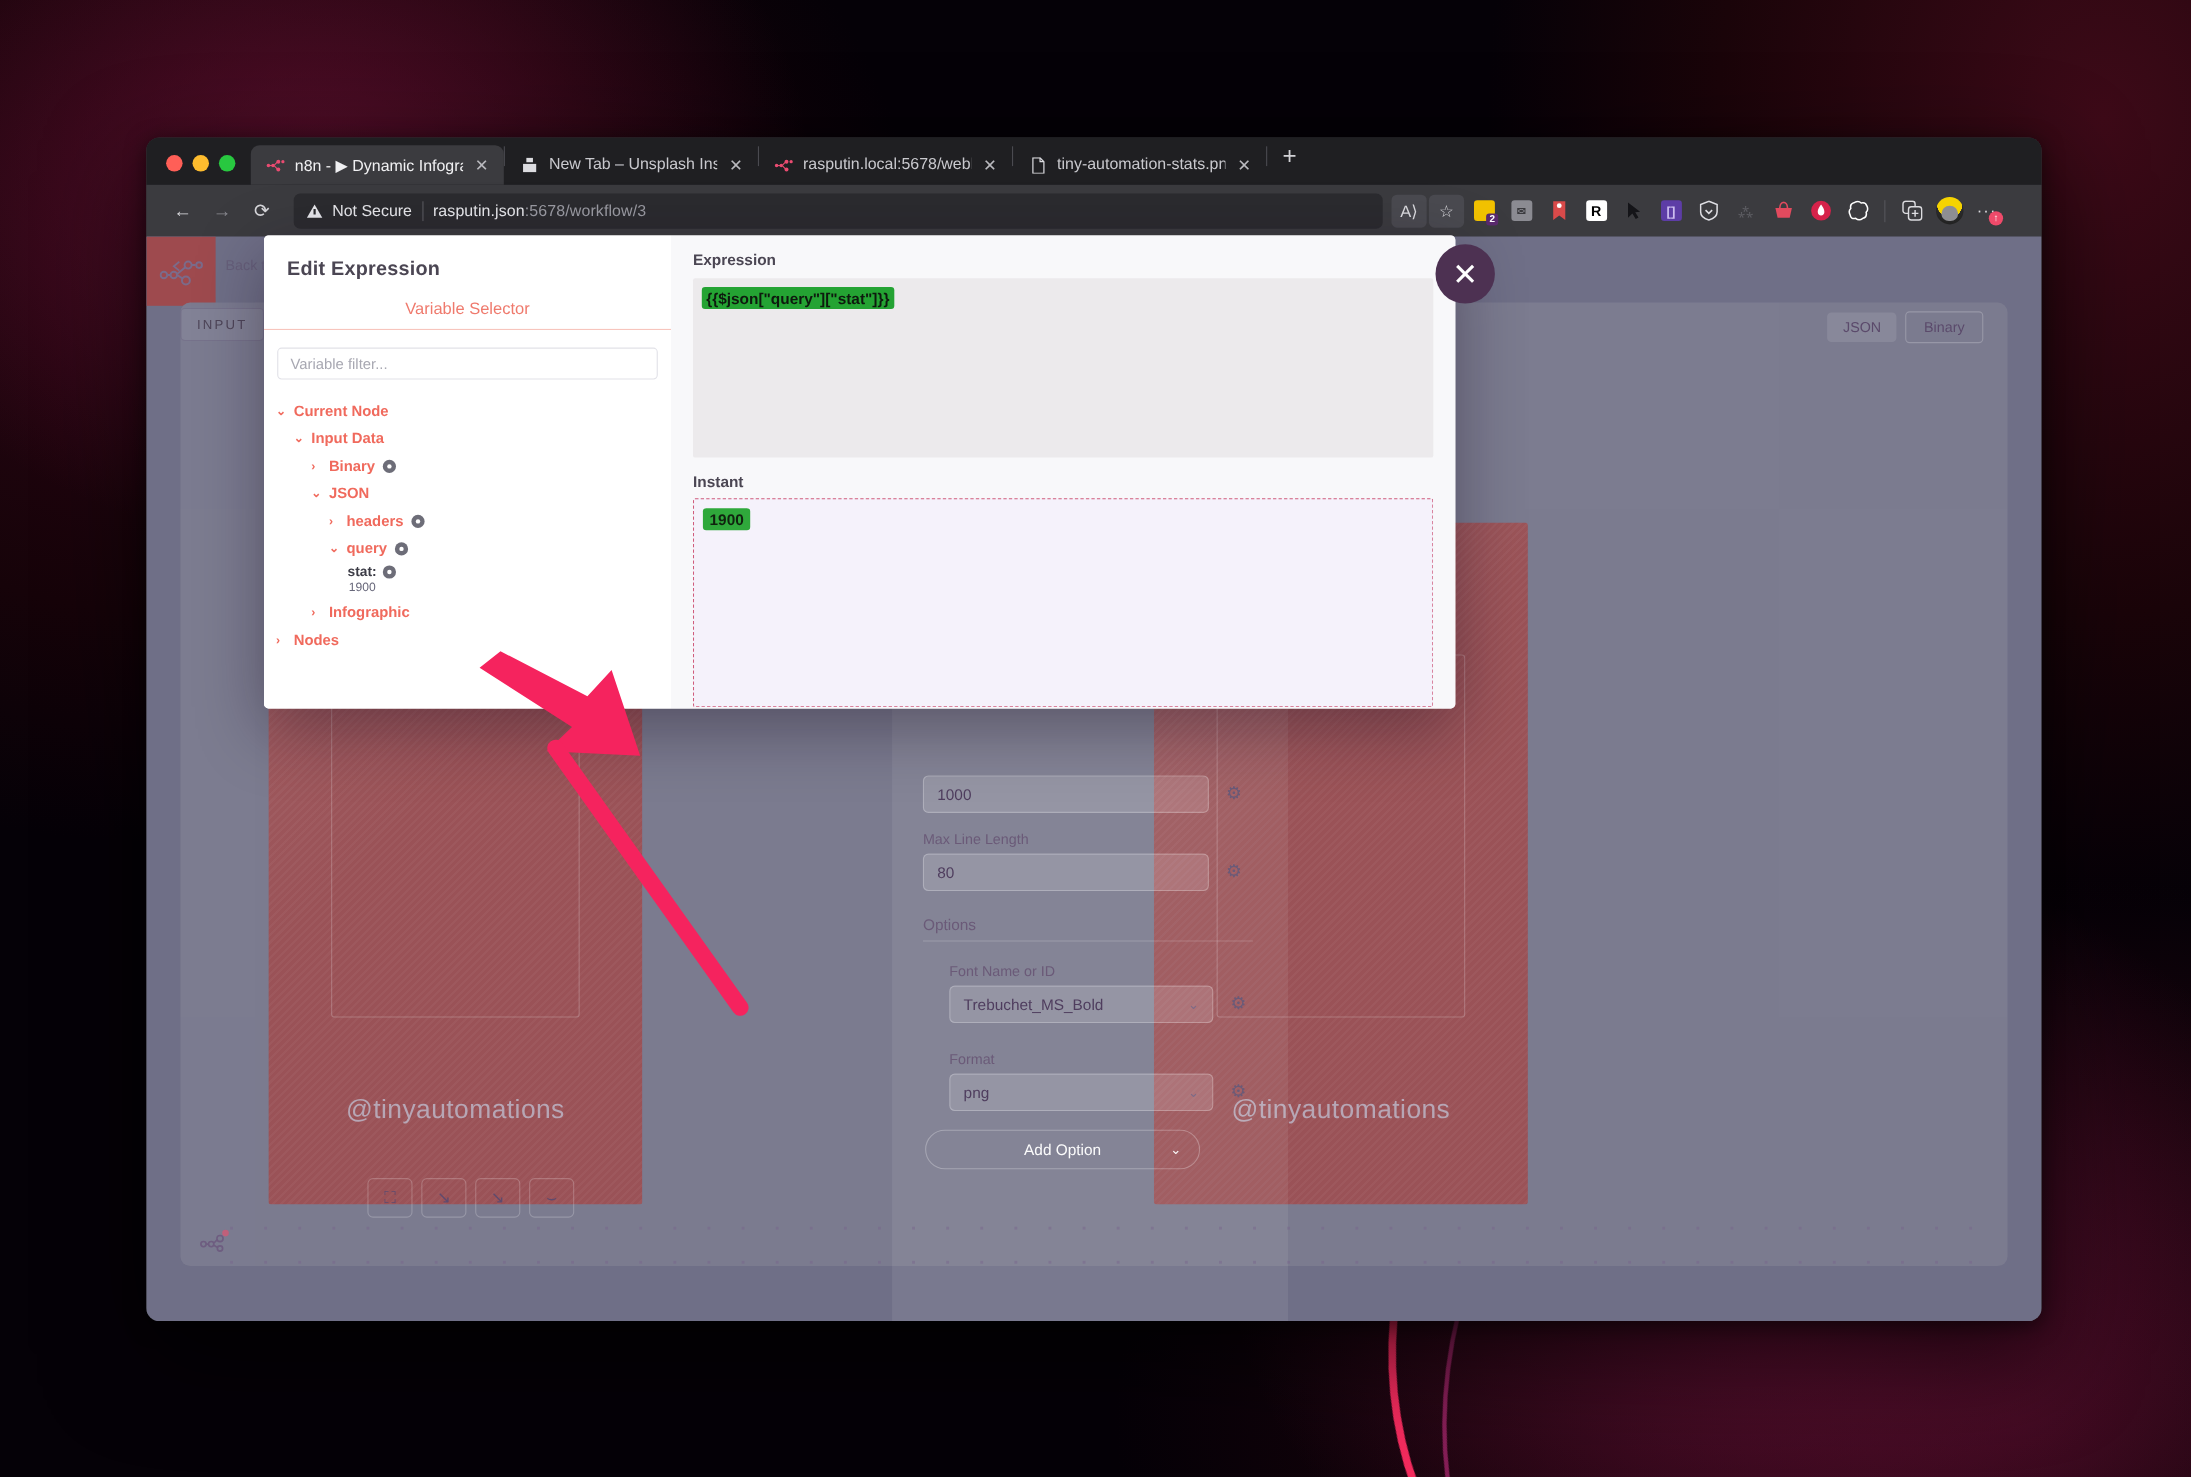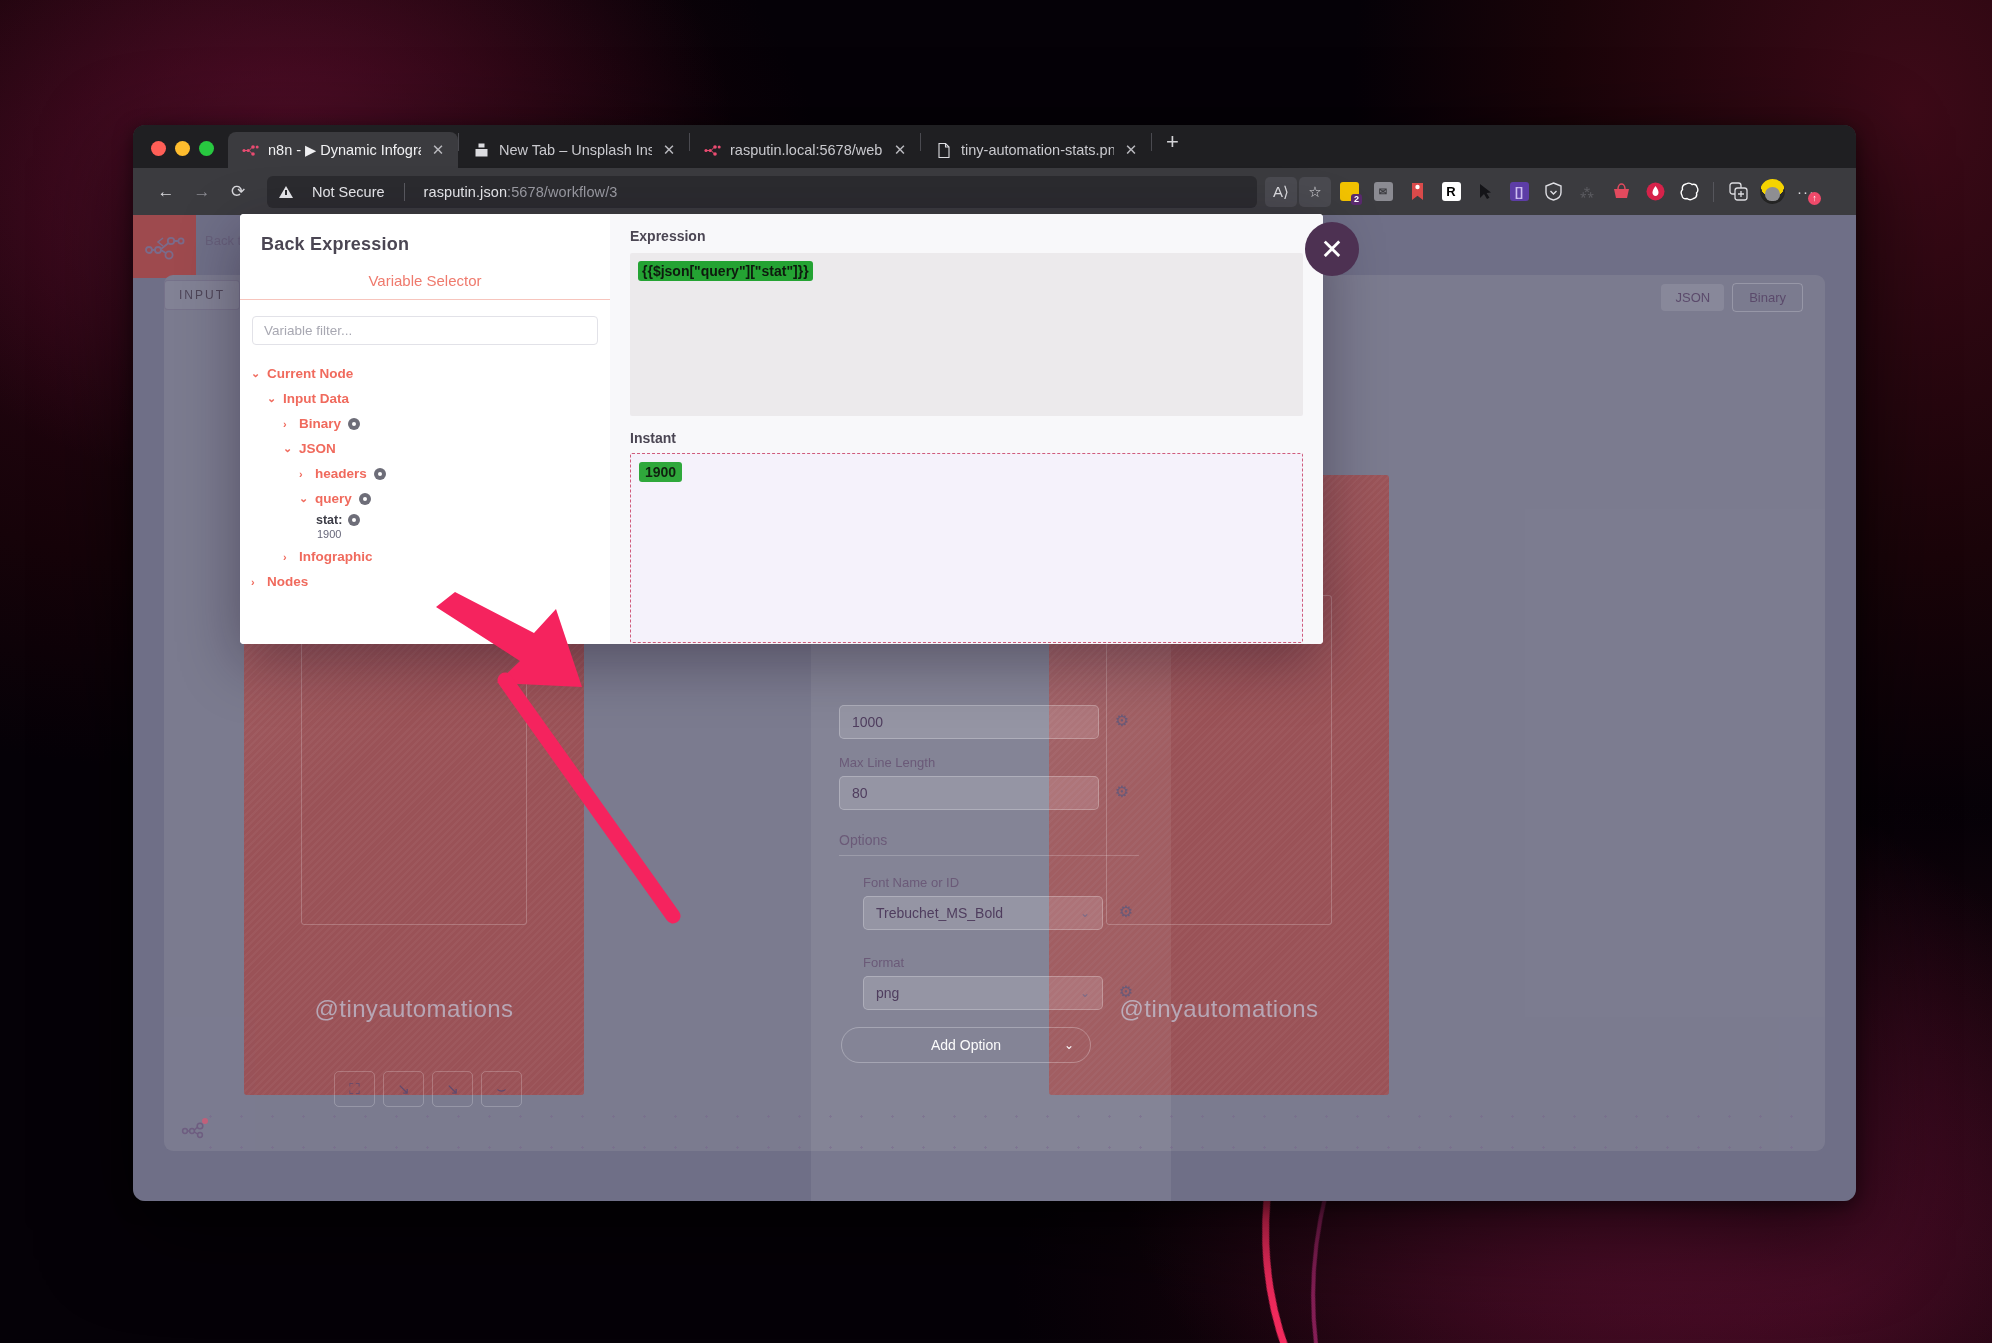--- a/index.html
+++ b/index.html
@@ -128,21 +128,21 @@
     gap: 2px;
   }
   .navbtn {
     width: 34px; height: 32px; display:flex; align-items:center; justify-content:center;
     color: #d8d8dc; font-size: 17px; border-radius: 5px;
   }
   .navbtn.dim { color: #8b8b92; }
   .urlbar {
     flex: 1 1 auto; height: 32px; margin-left: 10px;
     background: #2b2b2f; border-radius: 6px;
-    display: flex; align-items: center; padding: 0 12px; gap: 19px;
+    display: flex; align-items: center; padding: 0 12px; gap: 9px;
     max-width: 990px;
   }
   .warn-tri {
     width: 0;height: 0;border-left: 7px solid transparent;border-right: 7px solid transparent;
     border-bottom: 12px solid #e8e8ec; position: relative;
   }
   .warn-tri::after{content:"";position:absolute;left:-1px;top:4px;width:2px;height:5px;background:#2b2b2f;}
   .notsecure { font-size: 14.5px; color: #e8e8ec; }
   .urlsep { width:1px;height:18px;background:#5a5a60; }
   .urltext { font-size: 14.5px; color: #e8e8ec; letter-spacing:.1px; }
@@ -594,21 +594,21 @@
             <circle cx="24" cy="8" r="3" fill="#c2607a"></circle>
           </svg>
       </div>
     </div>
   </div>
 </div>
 
 <div id="modal">
 
   <div class="modal-left">
-    <div class="modal-title">Back Expression</div>
+    <div class="modal-title">Edit Expression</div>
     <div class="varsel">Variable Selector</div>
 
     <div class="varfilter">
       <span>Variable filter...</span>
     </div>
 
     <div class="tree">
 
       <div class="tnode bold" style="padding-left:0px;">
         <span class="chev">⌄</span>

